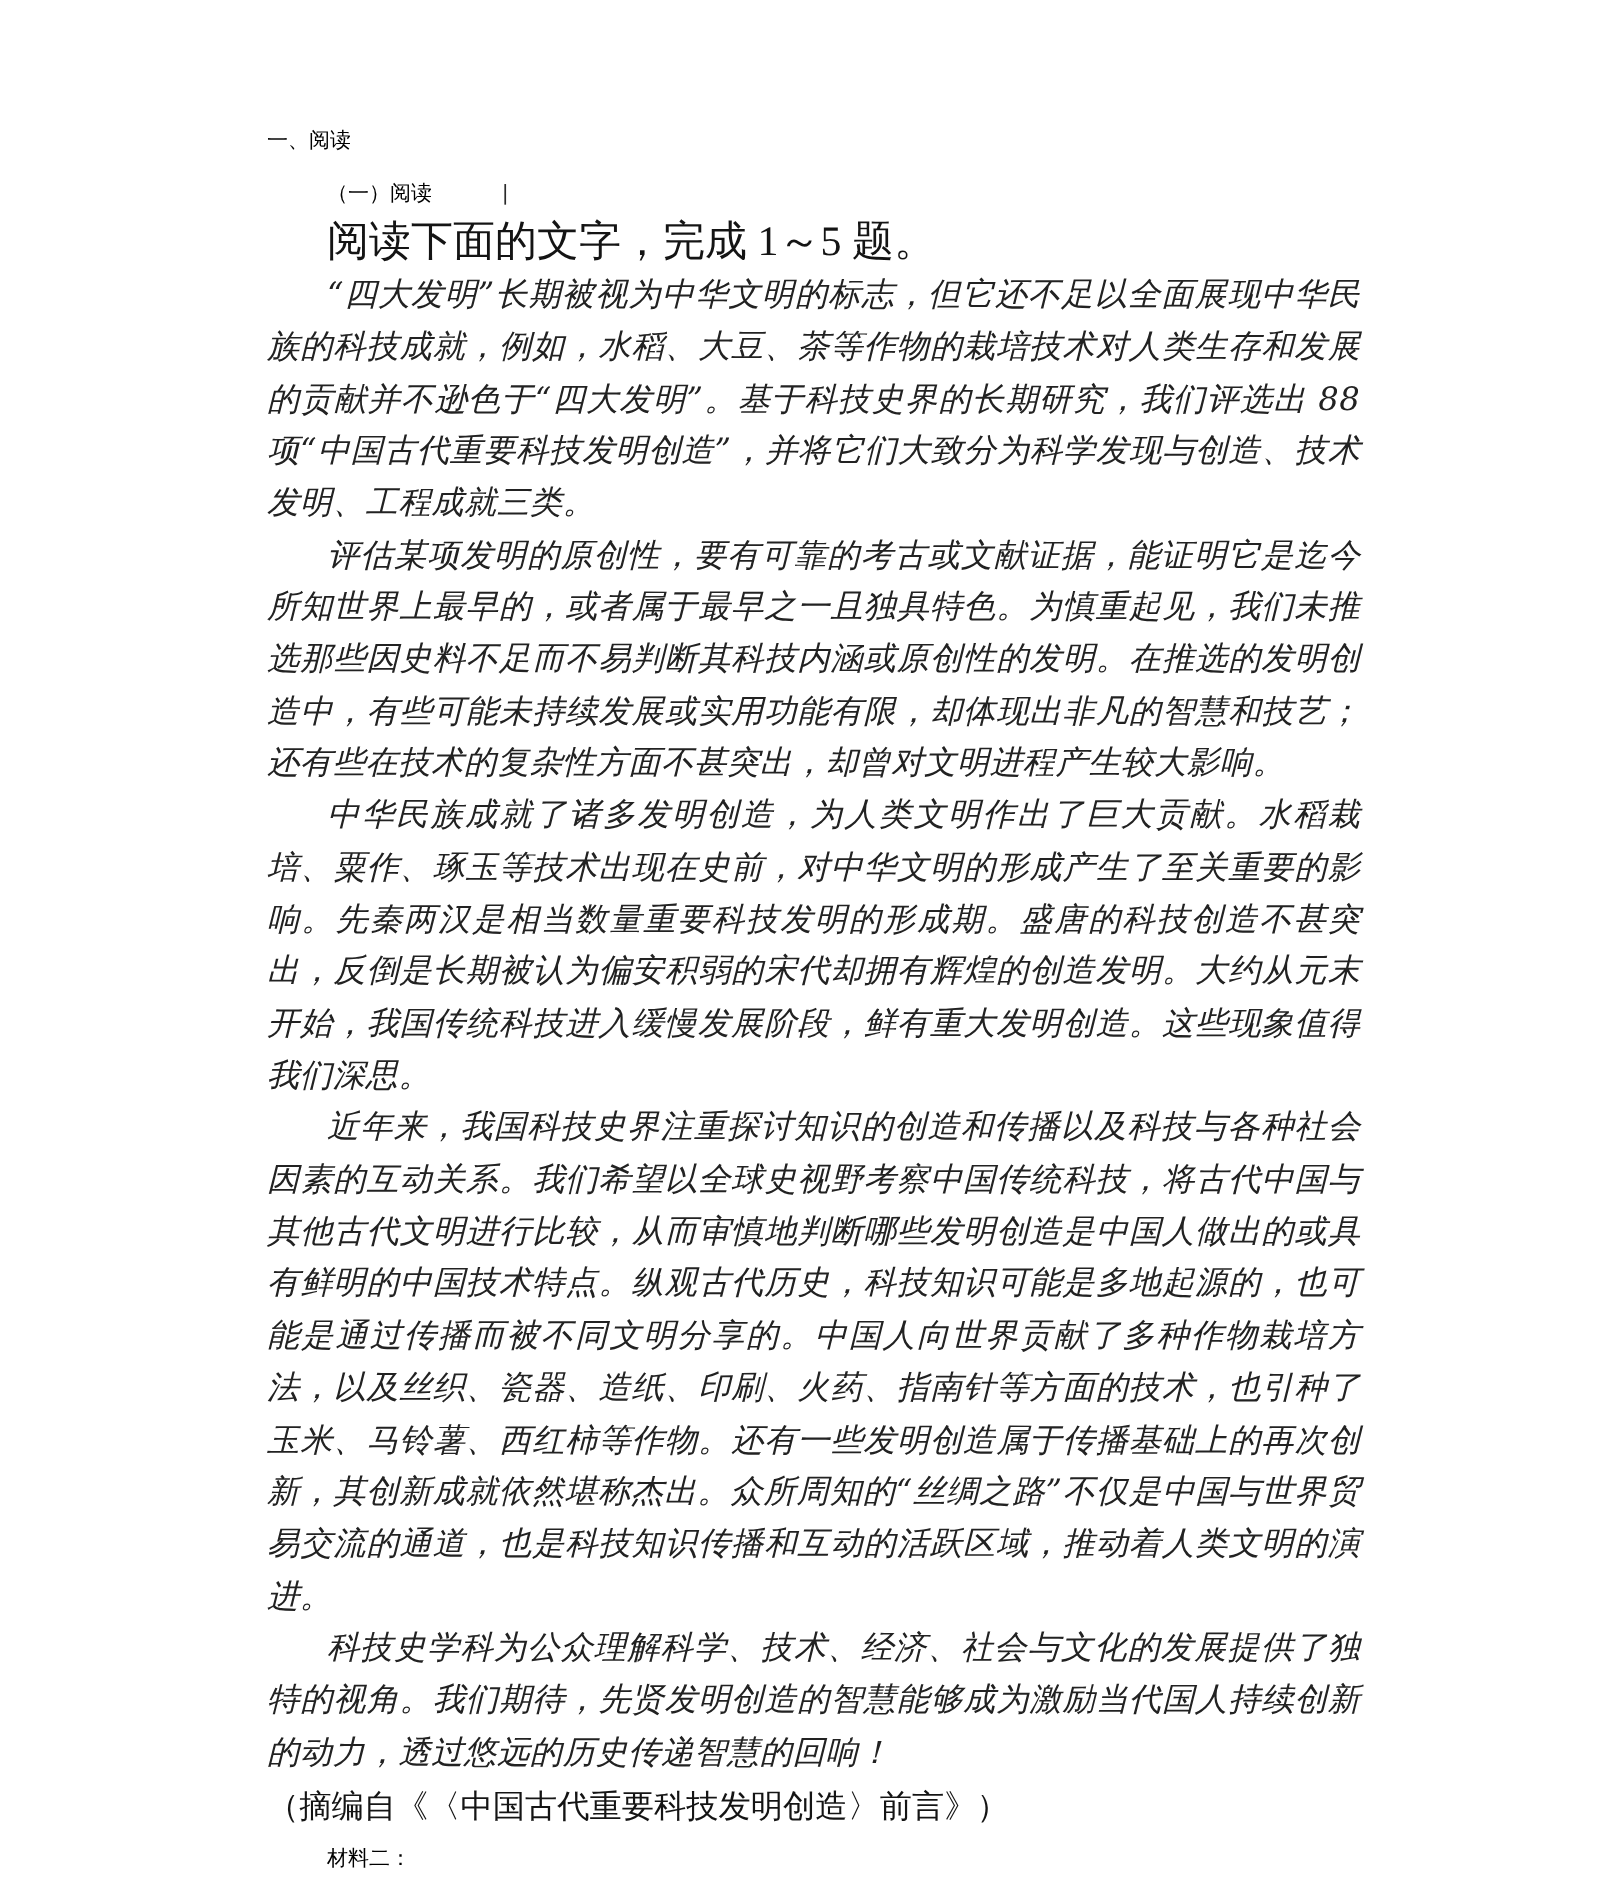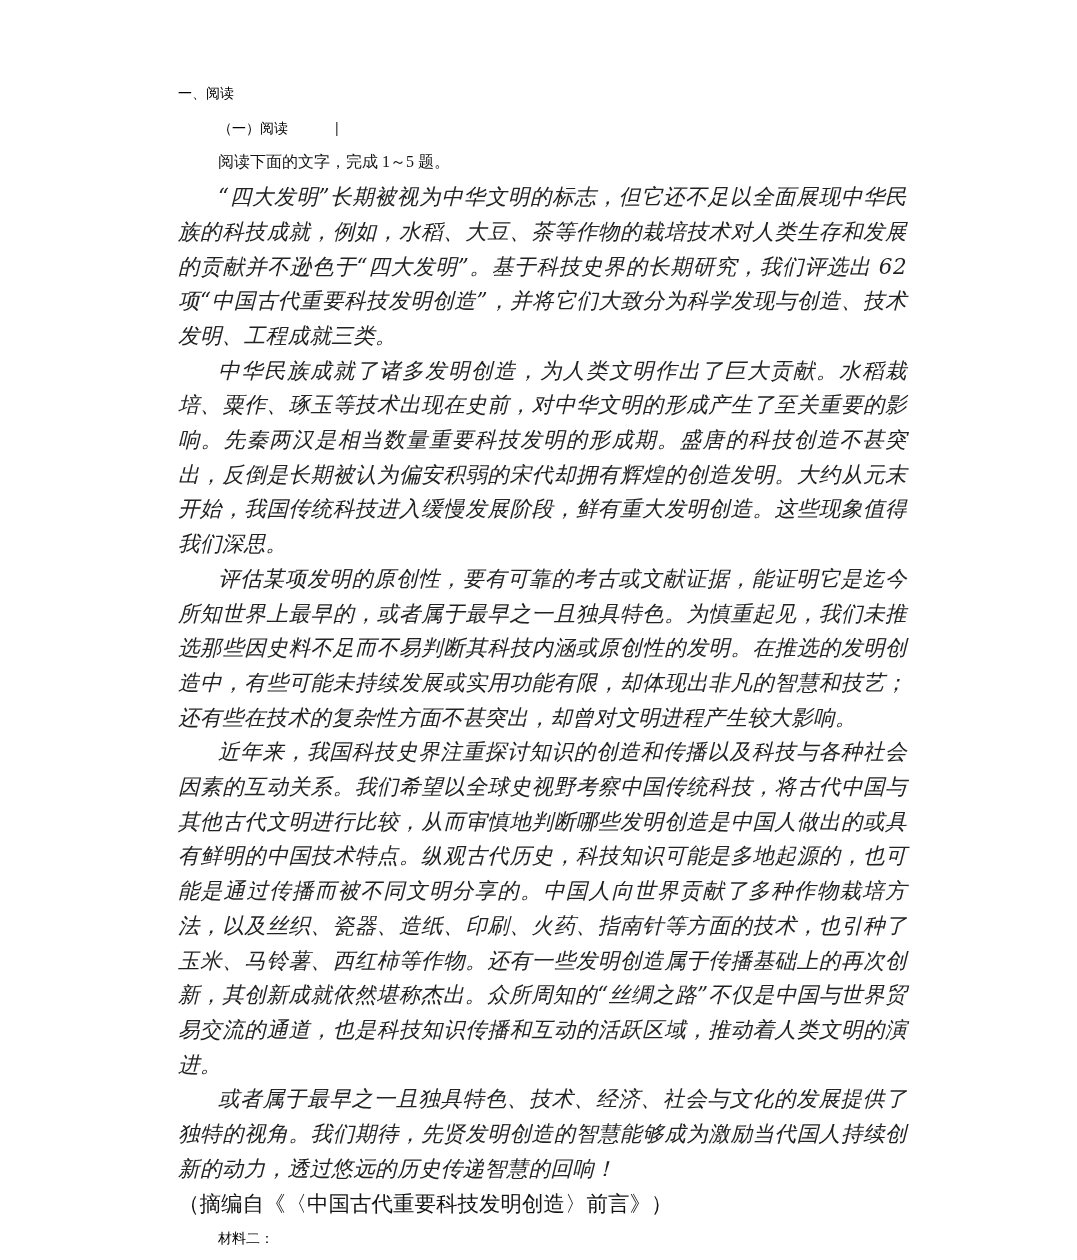--- a/index.html
+++ b/index.html
@@ -33,21 +33,21 @@
     font-weight: 700;
     color: #000000;
     font-size: 14px;
   }
   .indent-2 {
     text-indent: 40px;
   }
   
   .serif-line {
     font-family: "Liberation Serif", "DejaVu Serif", serif;
-    font-size: 16px;
+    font-size: 28px;
     color: #141414;
   }
   
   .kai-par {
     font-family: "DejaVu Serif", serif;
     font-style: italic;
     text-align: justify;
     text-align-last: left;
     text-indent: 40px;
     letter-spacing: 0.4px;
@@ -75,27 +75,27 @@
 
   <h1 class="head-sans">一、阅读</h1>
 
   <h2 class="head-sans indent-2">
     <span>（一）阅读</span><span class="text-caret">|</span>
   </h2>
 
   <p class="serif-line indent-2">阅读下面的文字，完成 1～5 题。</p>
 
 
-  <p class="kai-par">“四大发明”长期被视为中华文明的标志，但它还不足以全面展现中华民族的科技成就，例如，水稻、大豆、茶等作物的栽培技术对人类生存和发展的贡献并不逊色于“四大发明”。基于科技史界的长期研究，我们评选出 62 项“中国古代重要科技发明创造”，并将它们大致分为科学发现与创造、技术发明、工程成就三类。</p>
+  <p class="kai-par">“四大发明”长期被视为中华文明的标志，但它还不足以全面展现中华民族的科技成就，例如，水稻、大豆、茶等作物的栽培技术对人类生存和发展的贡献并不逊色于“四大发明”。基于科技史界的长期研究，我们评选出 88 项“中国古代重要科技发明创造”，并将它们大致分为科学发现与创造、技术发明、工程成就三类。</p>
+
+  <p class="kai-par">评估某项发明的原创性，要有可靠的考古或文献证据，能证明它是迄今所知世界上最早的，或者属于最早之一且独具特色。为慎重起见，我们未推选那些因史料不足而不易判断其科技内涵或原创性的发明。在推选的发明创造中，有些可能未持续发展或实用功能有限，却体现出非凡的智慧和技艺；还有些在技术的复杂性方面不甚突出，却曾对文明进程产生较大影响。</p>
 
   <p class="kai-par">中华民族成就了诸多发明创造，为人类文明作出了巨大贡献。水稻栽培、粟作、琢玉等技术出现在史前，对中华文明的形成产生了至关重要的影响。先秦两汉是相当数量重要科技发明的形成期。盛唐的科技创造不甚突出，反倒是长期被认为偏安积弱的宋代却拥有辉煌的创造发明。大约从元末开始，我国传统科技进入缓慢发展阶段，鲜有重大发明创造。这些现象值得我们深思。</p>
 
-  <p class="kai-par">评估某项发明的原创性，要有可靠的考古或文献证据，能证明它是迄今所知世界上最早的，或者属于最早之一且独具特色。为慎重起见，我们未推选那些因史料不足而不易判断其科技内涵或原创性的发明。在推选的发明创造中，有些可能未持续发展或实用功能有限，却体现出非凡的智慧和技艺；还有些在技术的复杂性方面不甚突出，却曾对文明进程产生较大影响。</p>
-
   <p class="kai-par">近年来，我国科技史界注重探讨知识的创造和传播以及科技与各种社会因素的互动关系。我们希望以全球史视野考察中国传统科技，将古代中国与其他古代文明进行比较，从而审慎地判断哪些发明创造是中国人做出的或具有鲜明的中国技术特点。纵观古代历史，科技知识可能是多地起源的，也可能是通过传播而被不同文明分享的。中国人向世界贡献了多种作物栽培方法，以及丝织、瓷器、造纸、印刷、火药、指南针等方面的技术，也引种了玉米、马铃薯、西红柿等作物。还有一些发明创造属于传播基础上的再次创新，其创新成就依然堪称杰出。众所周知的“丝绸之路”不仅是中国与世界贸易交流的通道，也是科技知识传播和互动的活跃区域，推动着人类文明的演进。</p>
 
-  <p class="kai-par">或者属于最早之一且独具特色、技术、经济、社会与文化的发展提供了独特的视角。我们期待，先贤发明创造的智慧能够成为激励当代国人持续创新的动力，透过悠远的历史传递智慧的回响！</p>
+  <p class="kai-par">科技史学科为公众理解科学、技术、经济、社会与文化的发展提供了独特的视角。我们期待，先贤发明创造的智慧能够成为激励当代国人持续创新的动力，透过悠远的历史传递智慧的回响！</p>
 
   <p class="attribution-line">（摘编自《〈中国古代重要科技发明创造〉前言》）</p>
 
   <h3 class="head-sans indent-2">材料二：</h3>
 
 </div>
 
 </body></html>

